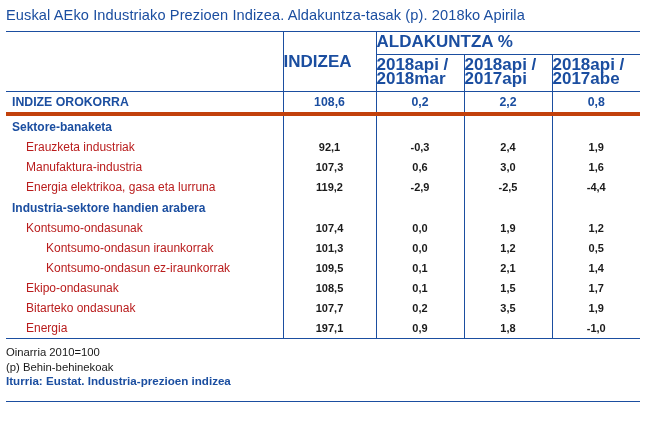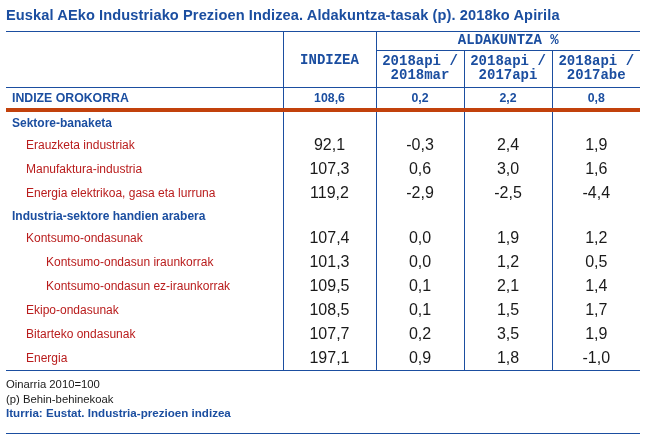--- a/index.html
+++ b/index.html
@@ -15,46 +15,45 @@
     overflow: hidden;
   }
   .page {
     width: 646px;
     height: 446px;
     position: relative;
     box-sizing: border-box;
   }
   .title {
     color: #1b4ea0;
-    font-weight: bold;
+    font-weight: normal;
     font-size: 14.6px;
     line-height: 19px;
     padding: 6px 25px 0 6px;
     letter-spacing: 0.1px;
   }
   table.main {
     border-collapse: collapse;
     width: 634px;
     margin: 6px 6px 0 6px;
     table-layout: fixed;
   }
   table.main td, table.main th {
     padding: 0;
     vertical-align: middle;
   }
   .tb-top { border-top: 1.5px solid #1b4ea0; }
   .tb-bot { border-bottom: 1.5px solid #1b4ea0; }
   .tb-bot-thin { border-bottom: 4px solid #c2410c; margin-left: 18px; }
 
   .hdr-row1 td, .hdr-row2 td {
-    text-align: center;
-    color: #1b4ea0;
-    font-weight: bold;
-    font-size: 14px;
-    font-family: Liberation Mono, monospace;
+    text-align: left;
+    color: #1b4ea0;
+    font-weight: bold;
+    font-size: 17px;
   }
   .hdr-blank { }
   .hdr-indizea {
     font-size: 12px;
   }
   .hdr-aldakuntza {
     font-size: 12px;
     padding-bottom: 2px !important;
     border-bottom: 1px solid #1b4ea0;
   }
@@ -64,23 +63,24 @@
     padding: 3px 0 5px 0 !important;
   }
   .row-label {
     font-size: 12px;
     padding: 3px 0 3px 6px !important;
     color: #b91c1c;
     white-space: nowrap;
   }
   .num {
     text-align: center;
-    font-size: 16px;
+    font-size: 11px;
     padding: 3px 0 !important;
     color: #1a1a1a;
+    font-weight: bold;
   }
   .bold-blue {
     color: #1b4ea0;
     font-weight: bold;
   }
   .section-head {
     color: #1b4ea0;
     font-weight: bold;
     font-size: 12px;
     padding: 4px 0 3px 6px !important;

